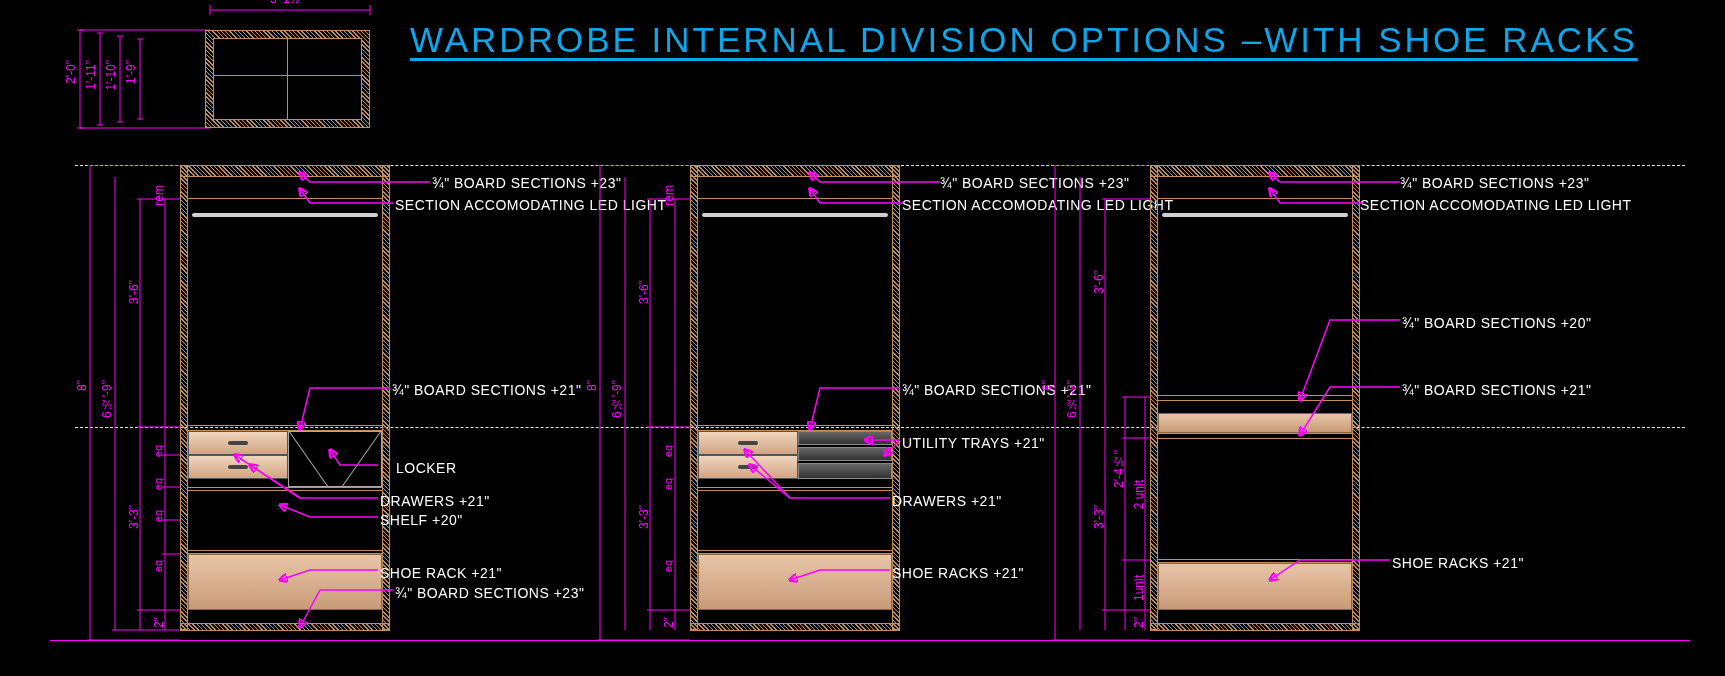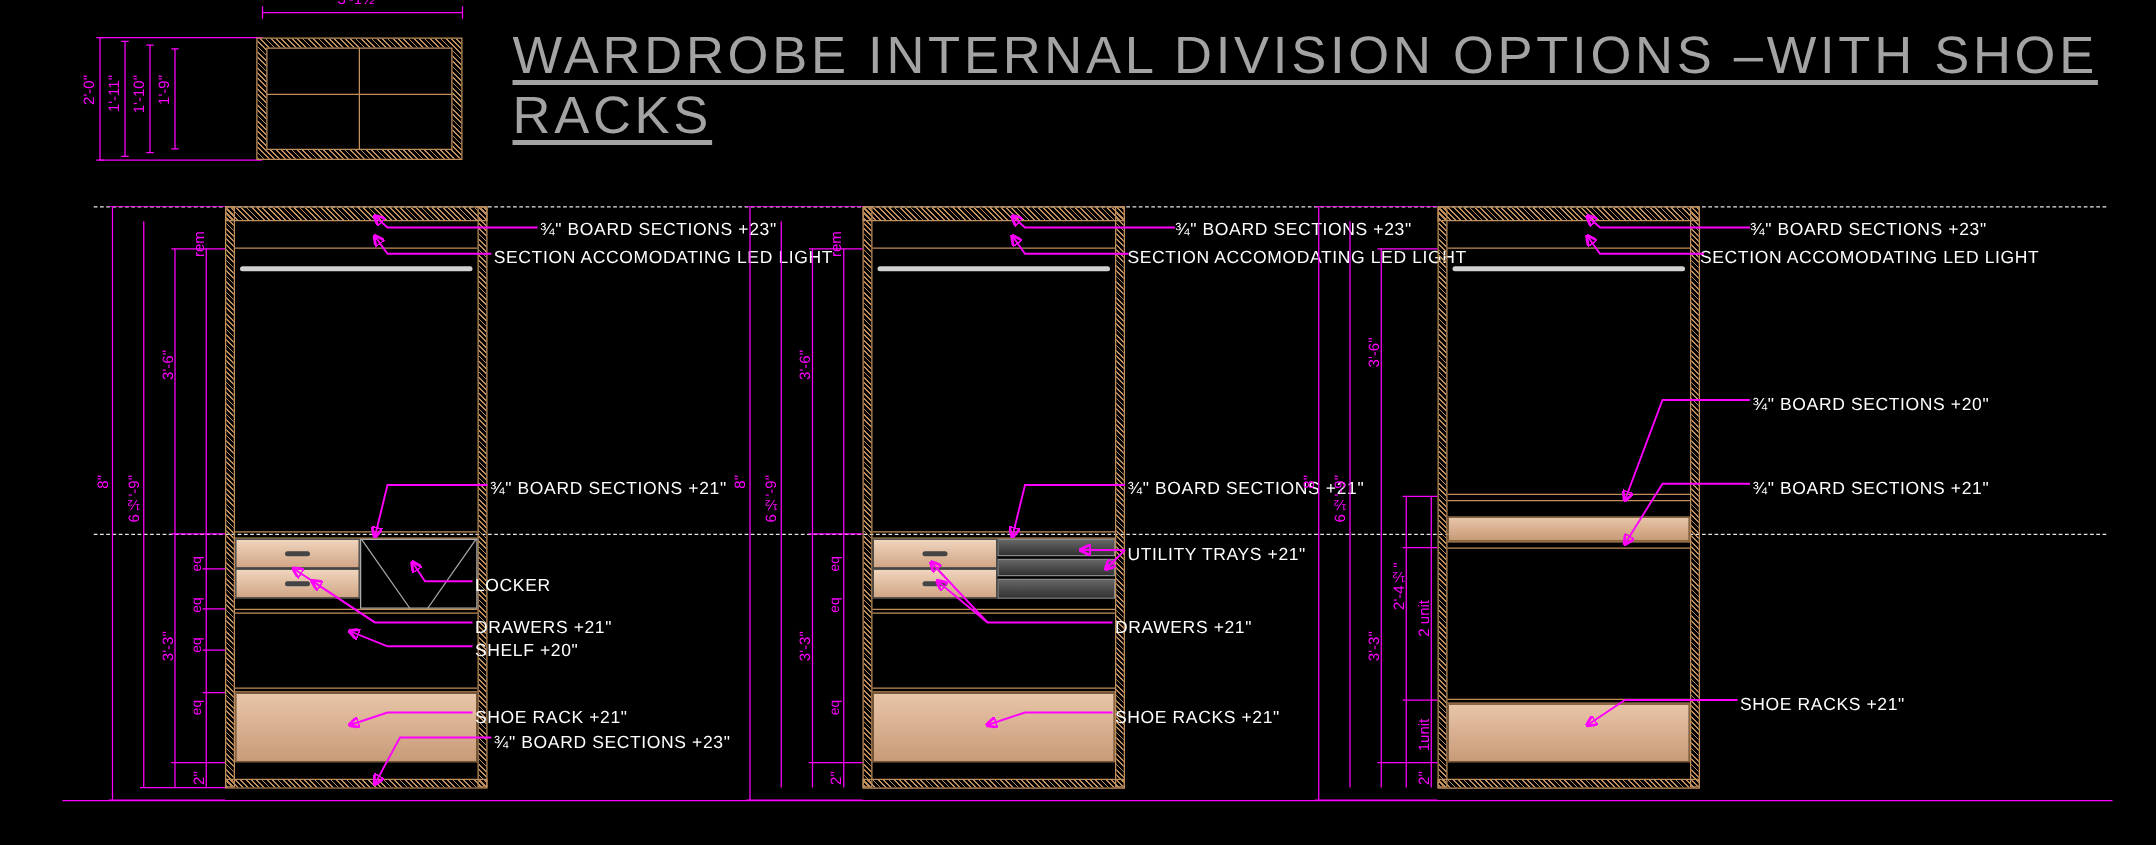--- a/index.html
+++ b/index.html
@@ -6,22 +6,22 @@
   body {
     background: #000;
     width: 1725px;
     height: 676px;
     position: relative;
     font-family: Arial, sans-serif;
     overflow: hidden;
   }
   .title {
     position: absolute;
-    color: #a3a3a3;
-    font-size: 42px;
+    color: #0ea5e9;
+    font-size: 35px;
     letter-spacing: 3px;
     font-weight: 400;
     text-decoration: underline;
     text-underline-offset: 6px;
   }
   .dim-text {
     color: #ff00ff;
     font-size: 12px;
     position: absolute;
     white-space: nowrap;
@@ -199,21 +199,21 @@
 <div class="dim-text v" style="left:152px; top:185px;">rem</div>
 <div class="dim-text v" style="left:152px; top:617px;">2"</div>
 <div class="eq-tick" style="left:152px; top:445px; transform:rotate(-90deg);">eq</div>
 <div class="eq-tick" style="left:152px; top:478px; transform:rotate(-90deg);">eq</div>
 <div class="eq-tick" style="left:152px; top:510px; transform:rotate(-90deg);">eq</div>
 <div class="eq-tick" style="left:152px; top:560px; transform:rotate(-90deg);">eq</div>
 
 <div class="label-text" style="left:432px; top:175px;">¾" BOARD SECTIONS +23"</div>
 <div class="label-text" style="left:395px; top:197px;">SECTION ACCOMODATING LED LIGHT</div>
 <div class="label-text" style="left:392px; top:382px;">¾" BOARD SECTIONS +21"</div>
-<div class="label-text" style="left:380px; top:460px;">LOCKER</div>
+<div class="label-text" style="left:396px; top:460px;">LOCKER</div>
 <div class="label-text" style="left:380px; top:493px;">DRAWERS +21"</div>
 <div class="label-text" style="left:380px; top:512px;">SHELF +20"</div>
 <div class="label-text" style="left:380px; top:565px;">SHOE RACK +21"</div>
 <div class="label-text" style="left:395px; top:585px;">¾" BOARD SECTIONS +23"</div>
 
 <svg class="leader" style="left:180px; top:165px;" width="420" height="480">
   <defs>
       <marker id="ah" markerWidth="6" markerHeight="6" refX="5" refY="3" orient="auto">
         <path d="M0,0 L6,3 L0,6 Z" fill="#ff00ff"></path>
       </marker>

